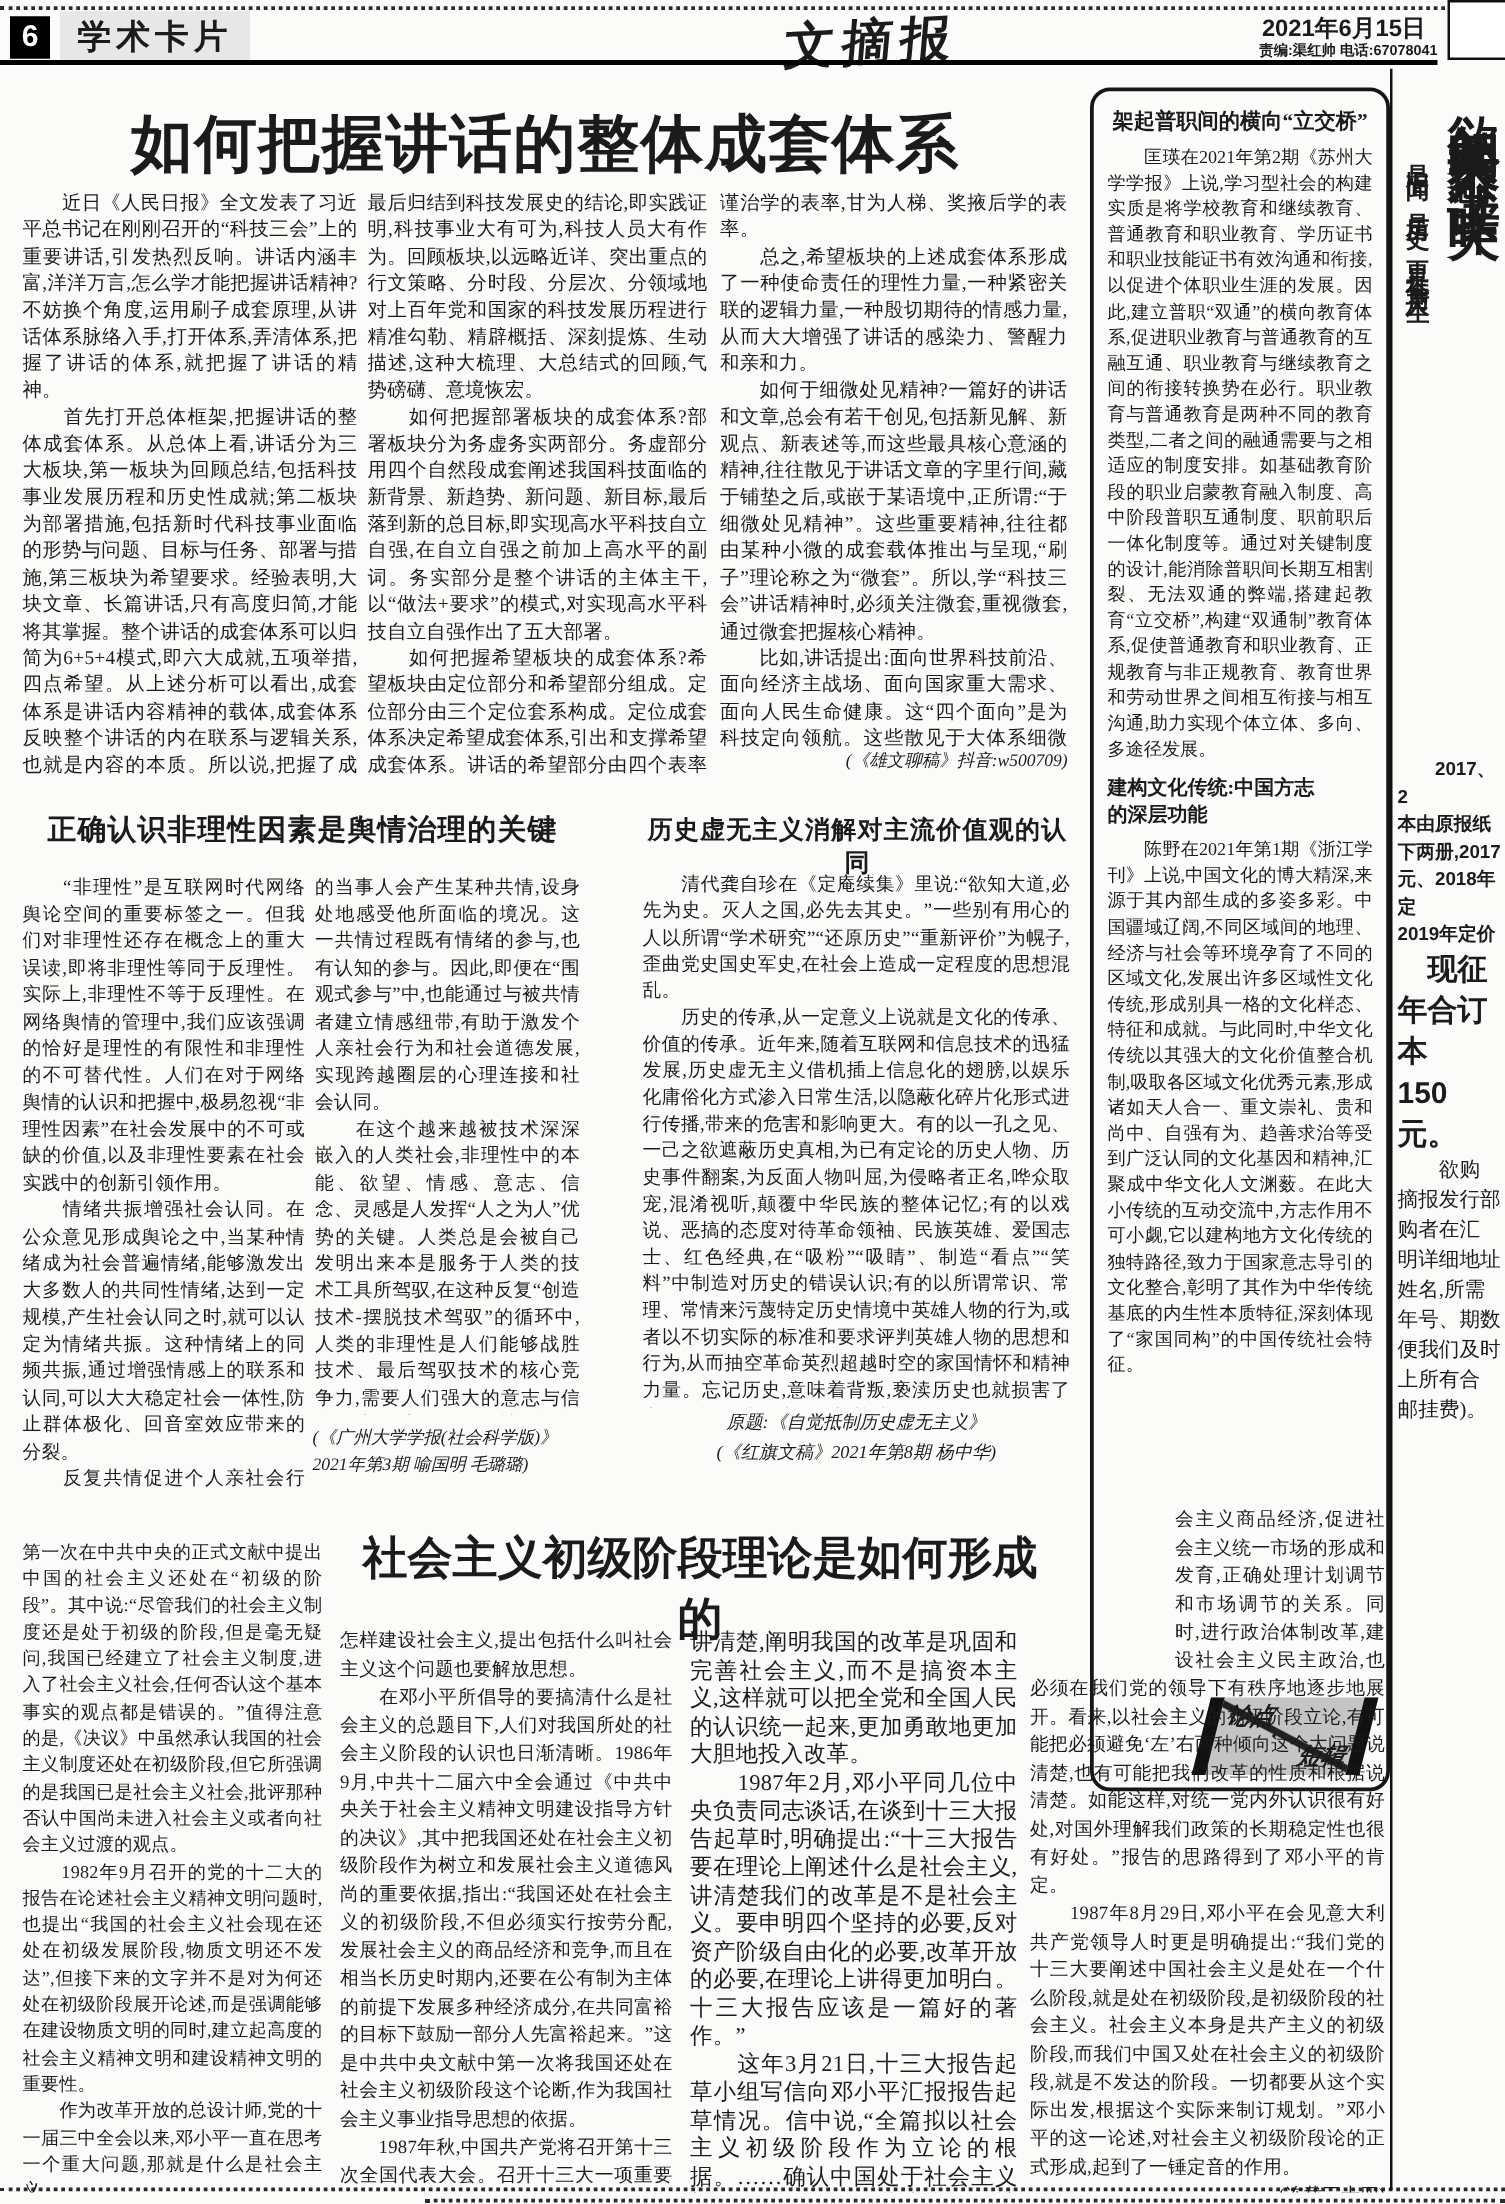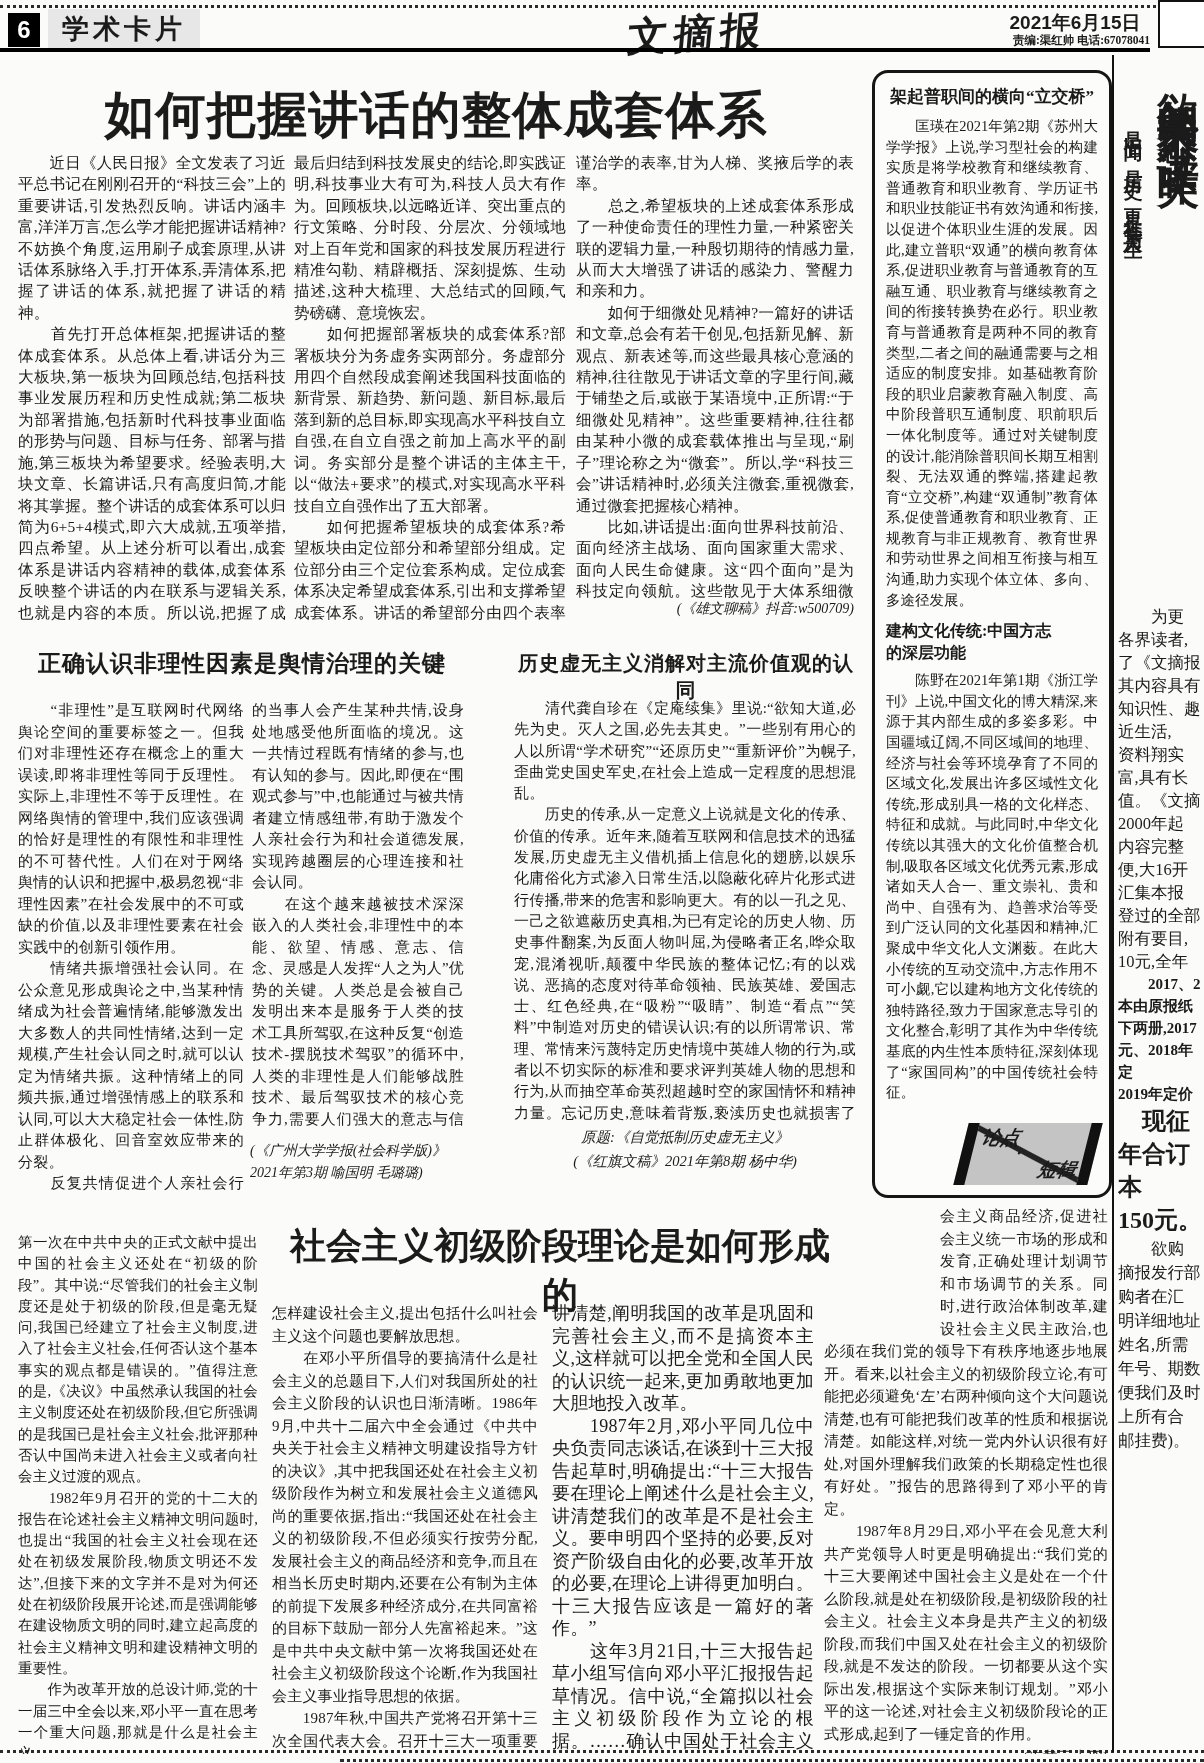--- a/index.html
+++ b/index.html
@@ -1,21 +1,21 @@
 <!DOCTYPE html>
 <html><head>
 <meta charset="utf-8">
 <style>
   html,body{margin:0;padding:0}
   body{width:1204px;height:1763px;position:relative;background:#fbfbf9;color:#1b1b1b;
        font-family:"Liberation Serif","DejaVu Serif",serif;overflow:hidden}
   .abs{position:absolute}
   .col{text-align:justify;white-space:pre-line;overflow:hidden;letter-spacing:.2px}
   .kai{font-style:italic}
-  .sans{font-family:Liberation Serif, serif}
+  .sans{font-family:Liberation Sans, sans-serif}
   .dashed{border-top:3px dotted #2b2b2b;height:0}
   .vline{background:#111}
   
   .badge{background:#000;color:#fff;font-weight:bold;font-size:24px;width:32px;height:34px;
          display:flex;align-items:center;justify-content:center;font-family:"Liberation Sans",sans-serif}
   .section{background:#e7e7e7;font-weight:bold;font-size:27px;letter-spacing:4px;padding:2px 14px}
   .masthead{font-weight:bold;font-size:40px;transform:skewX(-8deg) rotate(-3deg);letter-spacing:6px}
   .rule{background:#000}
   
   .h1{font-weight:bold;text-align:center;letter-spacing:1px}
@@ -74,53 +74,37 @@
 　　因此,正确认识和把握非理性因素是未来社会治理、尤其是舆情治理方面的关键性课题之一。</div>
 <div class="abs kai attr" style="left:250px;top:1140px;width:218px;font-size:14px;line-height:22px">(《广州大学学报(社会科学版)》
 2021年第3期  喻国明  毛璐璐)</div>
 
 <div class="abs h1" style="left:514px;top:650px;width:344px;font-size:20px">历史虚无主义消解对主流价值观的认同</div>
 <div class="abs col" style="left:514px;top:698px;width:342px;height:428px;font-size:15px;line-height:21.3px">　　清代龚自珍在《定庵续集》里说:“欲知大道,必先为史。灭人之国,必先去其史。”一些别有用心的人以所谓“学术研究”“还原历史”“重新评价”为幌子,歪曲党史国史军史,在社会上造成一定程度的思想混乱。
 　　历史的传承,从一定意义上说就是文化的传承、价值的传承。近年来,随着互联网和信息技术的迅猛发展,历史虚无主义借机插上信息化的翅膀,以娱乐化庸俗化方式渗入日常生活,以隐蔽化碎片化形式进行传播,带来的危害和影响更大。有的以一孔之见、一己之欲遮蔽历史真相,为已有定论的历史人物、历史事件翻案,为反面人物叫屈,为侵略者正名,哗众取宠,混淆视听,颠覆中华民族的整体记忆;有的以戏说、恶搞的态度对待革命领袖、民族英雄、爱国志士、红色经典,在“吸粉”“吸睛”、制造“看点”“笑料”中制造对历史的错误认识;有的以所谓常识、常理、常情来污蔑特定历史情境中英雄人物的行为,或者以不切实际的标准和要求评判英雄人物的思想和行为,从而抽空革命英烈超越时空的家国情怀和精神力量。忘记历史,意味着背叛,亵渎历史也就损害了中华民族团结奋斗的思想基础。</div>
 <div class="abs kai" style="left:514px;top:1128px;width:342px;text-align:center;font-size:14.5px">原题:《自觉抵制历史虚无主义》</div>
 <div class="abs kai" style="left:514px;top:1152px;width:342px;text-align:center;font-size:14.5px">(《红旗文稿》2021年第8期  杨中华)</div>
 
-<div class="abs digestbox" style="left:872px;top:70px;width:240px;height:1128px">
+<div class="abs digestbox" style="left:872px;top:70px;width:240px;height:1363px">
   <div class="boxtitle">架起普职间的横向“立交桥”</div>
   <div class="boxbody">　　匡瑛在2021年第2期《苏州大学学报》上说,学习型社会的构建实质是将学校教育和继续教育、普通教育和职业教育、学历证书和职业技能证书有效沟通和衔接,以促进个体职业生涯的发展。因此,建立普职“双通”的横向教育体系,促进职业教育与普通教育的互融互通、职业教育与继续教育之间的衔接转换势在必行。职业教育与普通教育是两种不同的教育类型,二者之间的融通需要与之相适应的制度安排。如基础教育阶段的职业启蒙教育融入制度、高中阶段普职互通制度、职前职后一体化制度等。通过对关键制度的设计,能消除普职间长期互相割裂、无法双通的弊端,搭建起教育“立交桥”,构建“双通制”教育体系,促使普通教育和职业教育、正规教育与非正规教育、教育世界和劳动世界之间相互衔接与相互沟通,助力实现个体立体、多向、多途径发展。</div>
   <div class="boxtitle2" style="white-space:pre-line">建构文化传统:中国方志
 的深层功能</div>
   <div class="boxbody">　　陈野在2021年第1期《浙江学刊》上说,中国文化的博大精深,来源于其内部生成的多姿多彩。中国疆域辽阔,不同区域间的地理、经济与社会等环境孕育了不同的区域文化,发展出许多区域性文化传统,形成别具一格的文化样态、特征和成就。与此同时,中华文化传统以其强大的文化价值整合机制,吸取各区域文化优秀元素,形成诸如天人合一、重文崇礼、贵和尚中、自强有为、趋善求治等受到广泛认同的文化基因和精神,汇聚成中华文化人文渊薮。在此大小传统的互动交流中,方志作用不可小觑,它以建构地方文化传统的独特路径,致力于国家意志导引的文化整合,彰明了其作为中华传统基底的内生性本质特征,深刻体现了“家国同构”的中国传统社会特征。</div>
   <div class="stamp">
     <span class="t1">论点</span>
     <span class="dot">·</span>
     <span class="t2">短辑</span>
   </div>
 </div>
 
 <div class="abs" style="left:1118px;top:58px;width:86px;height:1700px;overflow:hidden">
   <div class="abs vert" style="left:2px;top:58px;font-size:19px;font-weight:bold;letter-spacing:5px">是旧闻　是历史　更是社会与人生</div>
   <div class="abs vert" style="left:32px;top:2px;font-size:42px;font-weight:bold;letter-spacing:7px">欲知明天不可不『读』昨天</div>
   <div style="margin-top:547px">
-    <div class="attr" style="font-size:16.5px;line-height:23px">　　为更
-各界读者,
-了《文摘报
-其内容具有
-知识性、趣
-近生活,
-资料翔实
-富,具有长
-值。《文摘
-2000年起
-内容完整
-便,大16开
-汇集本报
-登过的全部
-附有要目,
-10元,全年</div>
     <div class="attr sans" style="font-size:15px;line-height:22px;font-weight:bold">　　2017、2
 本由原报纸
 下两册,2017
 元、2018年定
 2019年定价</div>
     <div class="attr sans" style="font-size:24px;line-height:33px;font-weight:bold">　现征
 年合订本
 150元。</div>
     <div class="attr" style="font-size:16.5px;line-height:24px">　　欲购
 摘报发行部

